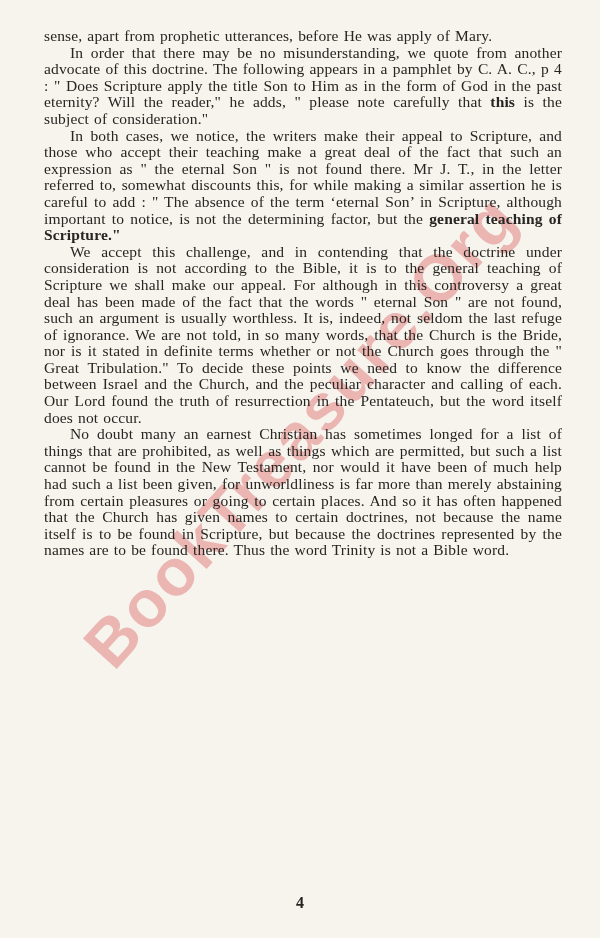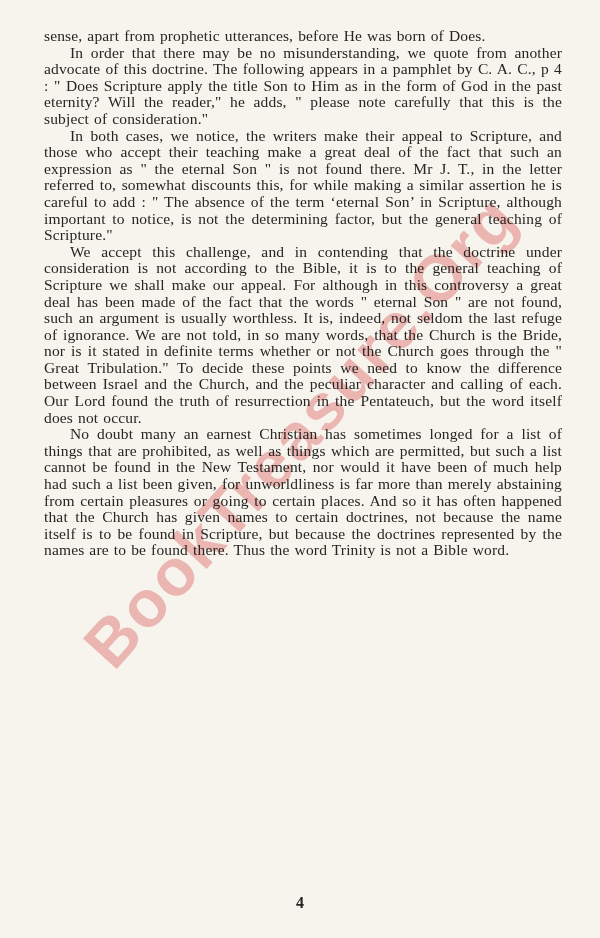--- a/index.html
+++ b/index.html
@@ -27,21 +27,21 @@
     text-align: justify;
     font-size: 15.5px;
     line-height: 16.6px;
     letter-spacing: 0.15px;
     word-spacing: 1px;
   }
   .para.indent {
     text-indent: 26px;
   }
   .bold {
-    font-weight: normal;
+    font-weight: bold;
     margin-top: 19px;
   }
   .page-number {
     position: absolute;
     bottom: 26px;
     left: 0;
     width: 100%;
     text-align: center;
     font-size: 16px;
     font-weight: bold;
@@ -62,21 +62,21 @@
     user-select: none;
   }
 </style>
 </head>
 <body>
 
 <div class="page">
   <div class="watermark">BookTreasure.Org</div>
 
   <div class="text-block">
-      <p class="para"><span>sense, apart from prophetic utterances, before He was born of Does.</span></p>
+      <p class="para"><span>sense, apart from prophetic utterances, before He was apply of Mary.</span></p>
       <p class="para indent"><span>In order that there may be no misunderstanding, we quote from another advocate of this doctrine.  The following appears in a pamphlet by C. A. C., p 4 : " Does Scripture apply the title Son to Him as in the form of God in the past eternity?  Will the reader," he adds, " please note carefully that </span><span class="bold">this</span><span> is the subject of consideration."</span></p>
       <p class="para indent"><span>In both cases, we notice, the writers make their appeal to Scripture, and those who accept their teaching make a great deal of the fact that such an expression as " the eternal Son " is not found there.  Mr J. T., in the letter referred to, somewhat discounts this, for while making a similar assertion he is careful to add : " The absence of the term ‘eternal Son’ in Scripture, although important to notice, is not the determining factor, but the </span><span class="bold">general teaching of Scripture."</span></p>
       <p class="para indent"><span>We accept this challenge, and in contending that the doctrine under consideration is not according to the Bible, it is to the general teaching of Scripture we shall make our appeal.  For although in this controversy a great deal has been made of the fact that the words " eternal Son " are not found, such an argument is usually worthless. It is, indeed, not seldom the last refuge of ignorance.  We are not told, in so many words, that the Church is the Bride, nor is it stated in definite terms whether or not the Church goes through the " Great Tribulation."  To decide these points we need to know the difference between Israel and the Church, and the peculiar character and calling of each.  Our Lord found the truth of resurrection in the Pentateuch, but the word itself does not occur.</span></p>
       <p class="para indent"><span>No doubt many an earnest Christian has sometimes longed for a list of things that are prohibited, as well as things which are permitted, but such a list cannot be found in the New Testament, nor would it have been of much help had such a list been given, for unworldliness is far more than merely abstaining from certain pleasures or going to certain places.  And so it has often happened that the Church has given names to certain doctrines, not because the name itself is to be found in Scripture, but because the doctrines represented by the names are to be found there.  Thus the word Trinity is not a Bible word.</span></p>
     </div>
 
   <div class="page-number">4</div>
 </div>
 
 </body></html>

